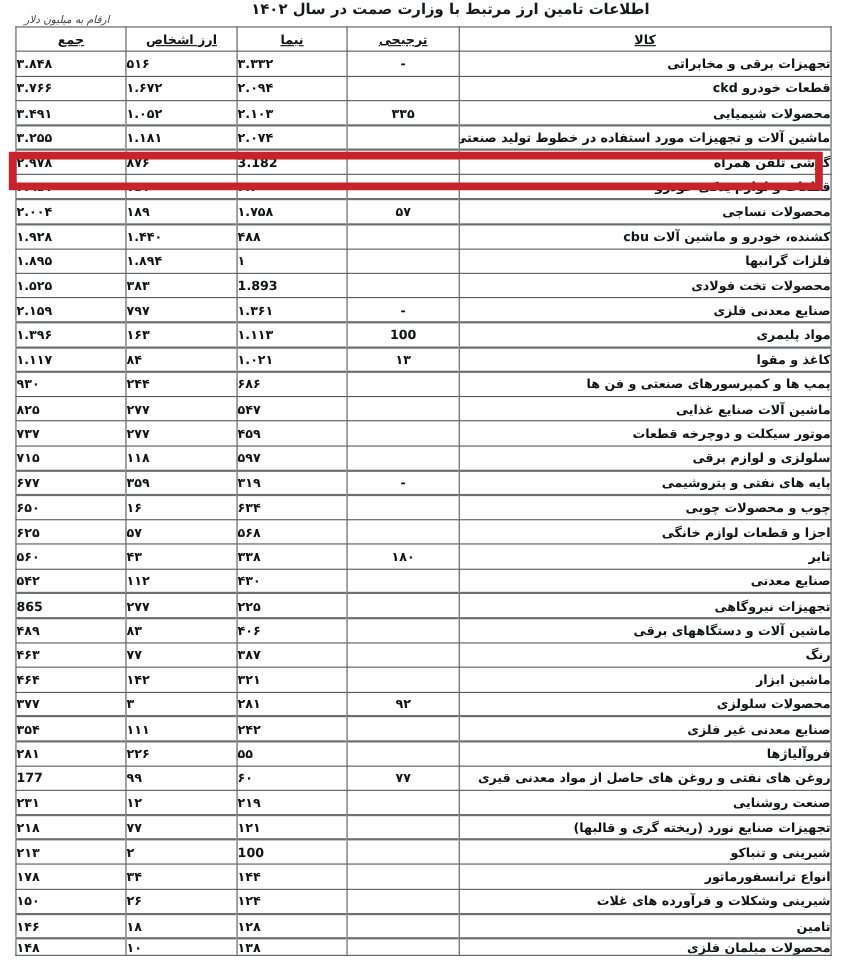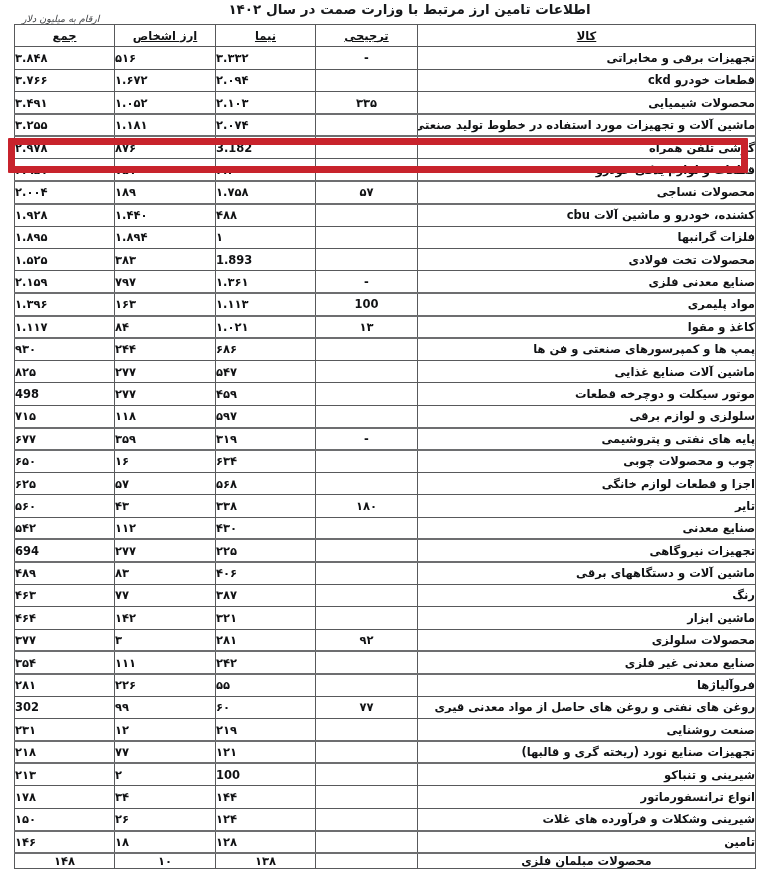--- a/index.html
+++ b/index.html
@@ -116,21 +116,20 @@
     font-size: 12px;
     direction: ltr;
   }
   tbody tr.thick-bottom > td {
     border-bottom: 2px solid #6d6e70;
   }
 
   
   tbody tr.clipped > td {
     height: 14px;
-    text-align: center;
   }
 
   
   .highlight-box {
     position: absolute;
     left: 8px;
     top: 138px;
     width: 740px;
     height: 35px;
     border: 7px solid #c8232c;
@@ -272,21 +271,21 @@
             <td class="pref"></td>
             <td class="num">۵۴۷</td>
             <td class="num">۲۷۷</td>
             <td class="num">۸۲۵</td>
           </tr>
           <tr>
             <td class="goods">موتور سیکلت و دوچرخه قطعات</td>
             <td class="pref"></td>
             <td class="num">۴۵۹</td>
             <td class="num">۲۷۷</td>
-            <td class="num">498</td>
+            <td class="num">۷۳۷</td>
           </tr>
           <tr class="thick-bottom">
             <td class="goods">سلولزی و لوازم برقی</td>
             <td class="pref"></td>
             <td class="num">۵۹۷</td>
             <td class="num">۱۱۸</td>
             <td class="num">۷۱۵</td>
           </tr>
           <tr class="thick-bottom">
             <td class="goods">پایه های نفتی  و پتروشیمی</td>
@@ -321,21 +320,21 @@
             <td class="pref"></td>
             <td class="num">۴۳۰</td>
             <td class="num">۱۱۲</td>
             <td class="num">۵۴۲</td>
           </tr>
           <tr class="thick-bottom">
             <td class="goods">تجهیزات نیروگاهی</td>
             <td class="pref"></td>
             <td class="num">۲۲۵</td>
             <td class="num">۲۷۷</td>
-            <td class="num">694</td>
+            <td class="num">865</td>
           </tr>
           <tr>
             <td class="goods">ماشین آلات و دستگاههای برقی</td>
             <td class="pref"></td>
             <td class="num">۴۰۶</td>
             <td class="num">۸۳</td>
             <td class="num">۴۸۹</td>
           </tr>
           <tr>
             <td class="goods">رنگ</td>
@@ -370,21 +369,21 @@
             <td class="pref"></td>
             <td class="num">۵۵</td>
             <td class="num">۲۲۶</td>
             <td class="num">۲۸۱</td>
           </tr>
           <tr>
             <td class="goods">روغن های نفتی و روغن های حاصل از مواد معدنی قیری</td>
             <td class="pref">۷۷</td>
             <td class="num">۶۰</td>
             <td class="num">۹۹</td>
-            <td class="num">302</td>
+            <td class="num">177</td>
           </tr>
           <tr class="thick-bottom">
             <td class="goods">صنعت روشنایی</td>
             <td class="pref"></td>
             <td class="num">۲۱۹</td>
             <td class="num">۱۲</td>
             <td class="num">۲۳۱</td>
           </tr>
           <tr class="thick-bottom">
             <td class="goods">تجهیزات صنایع نورد (ریخته گری و قالبها)</td>

